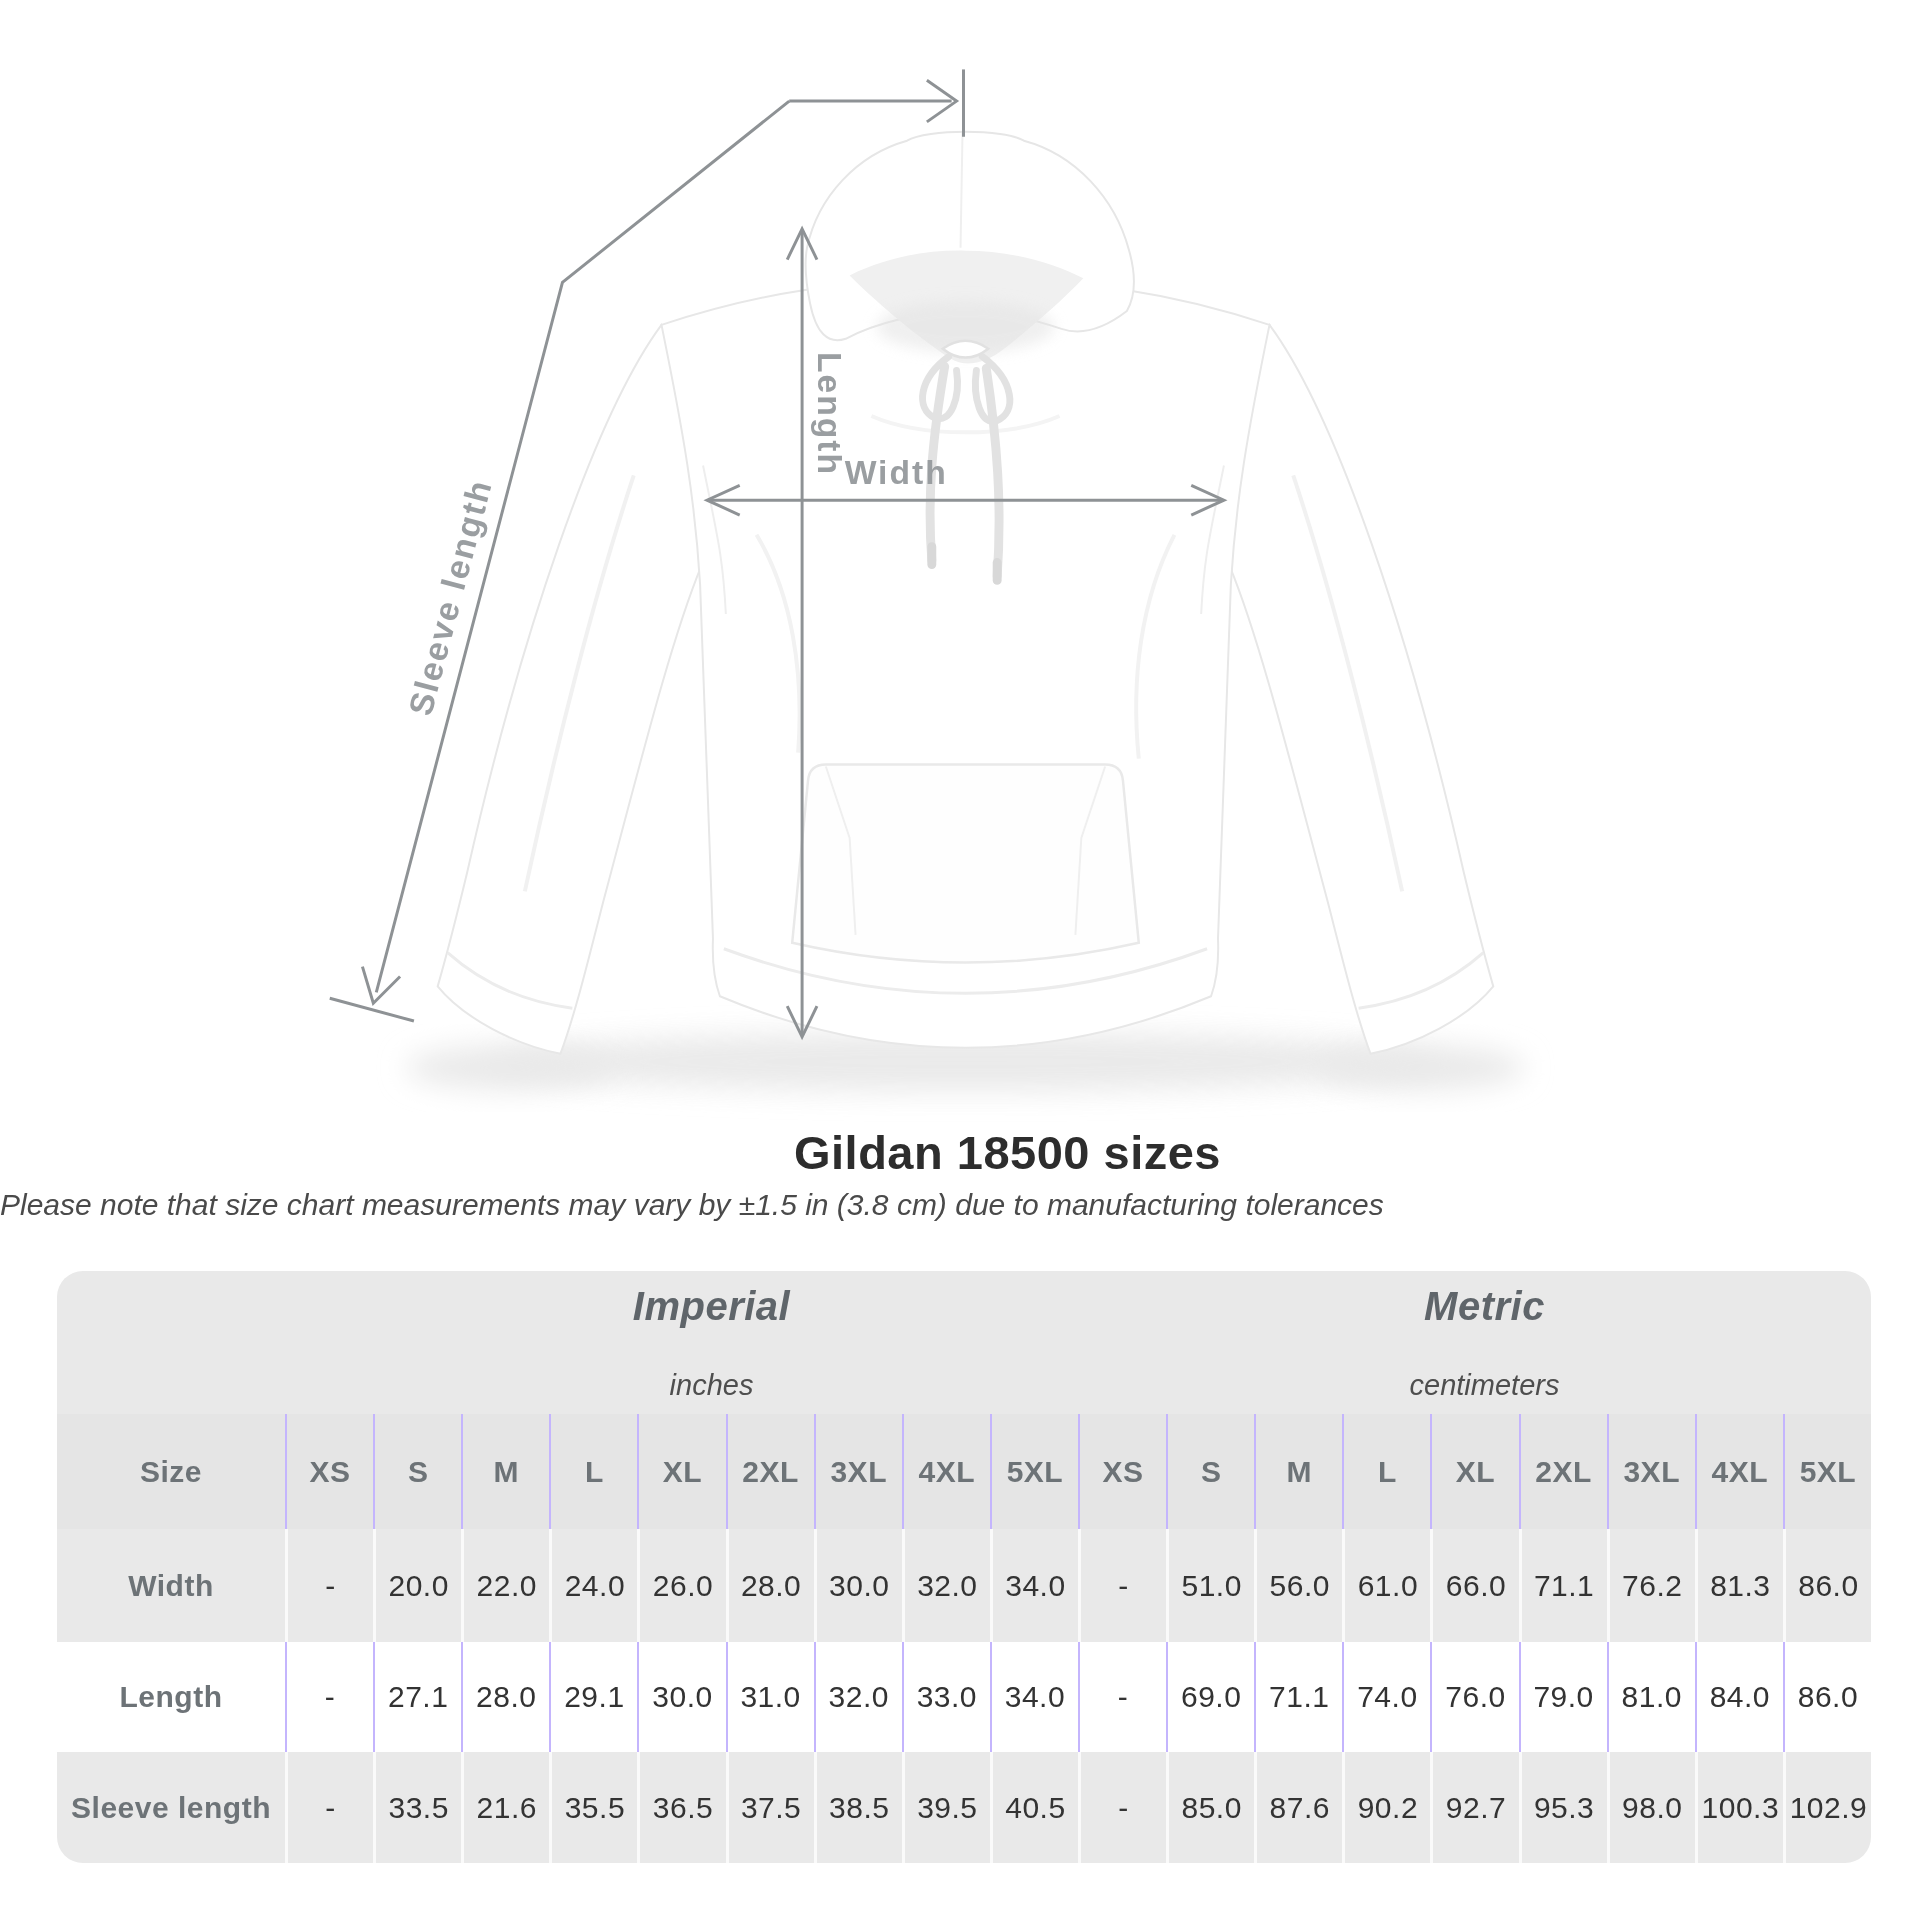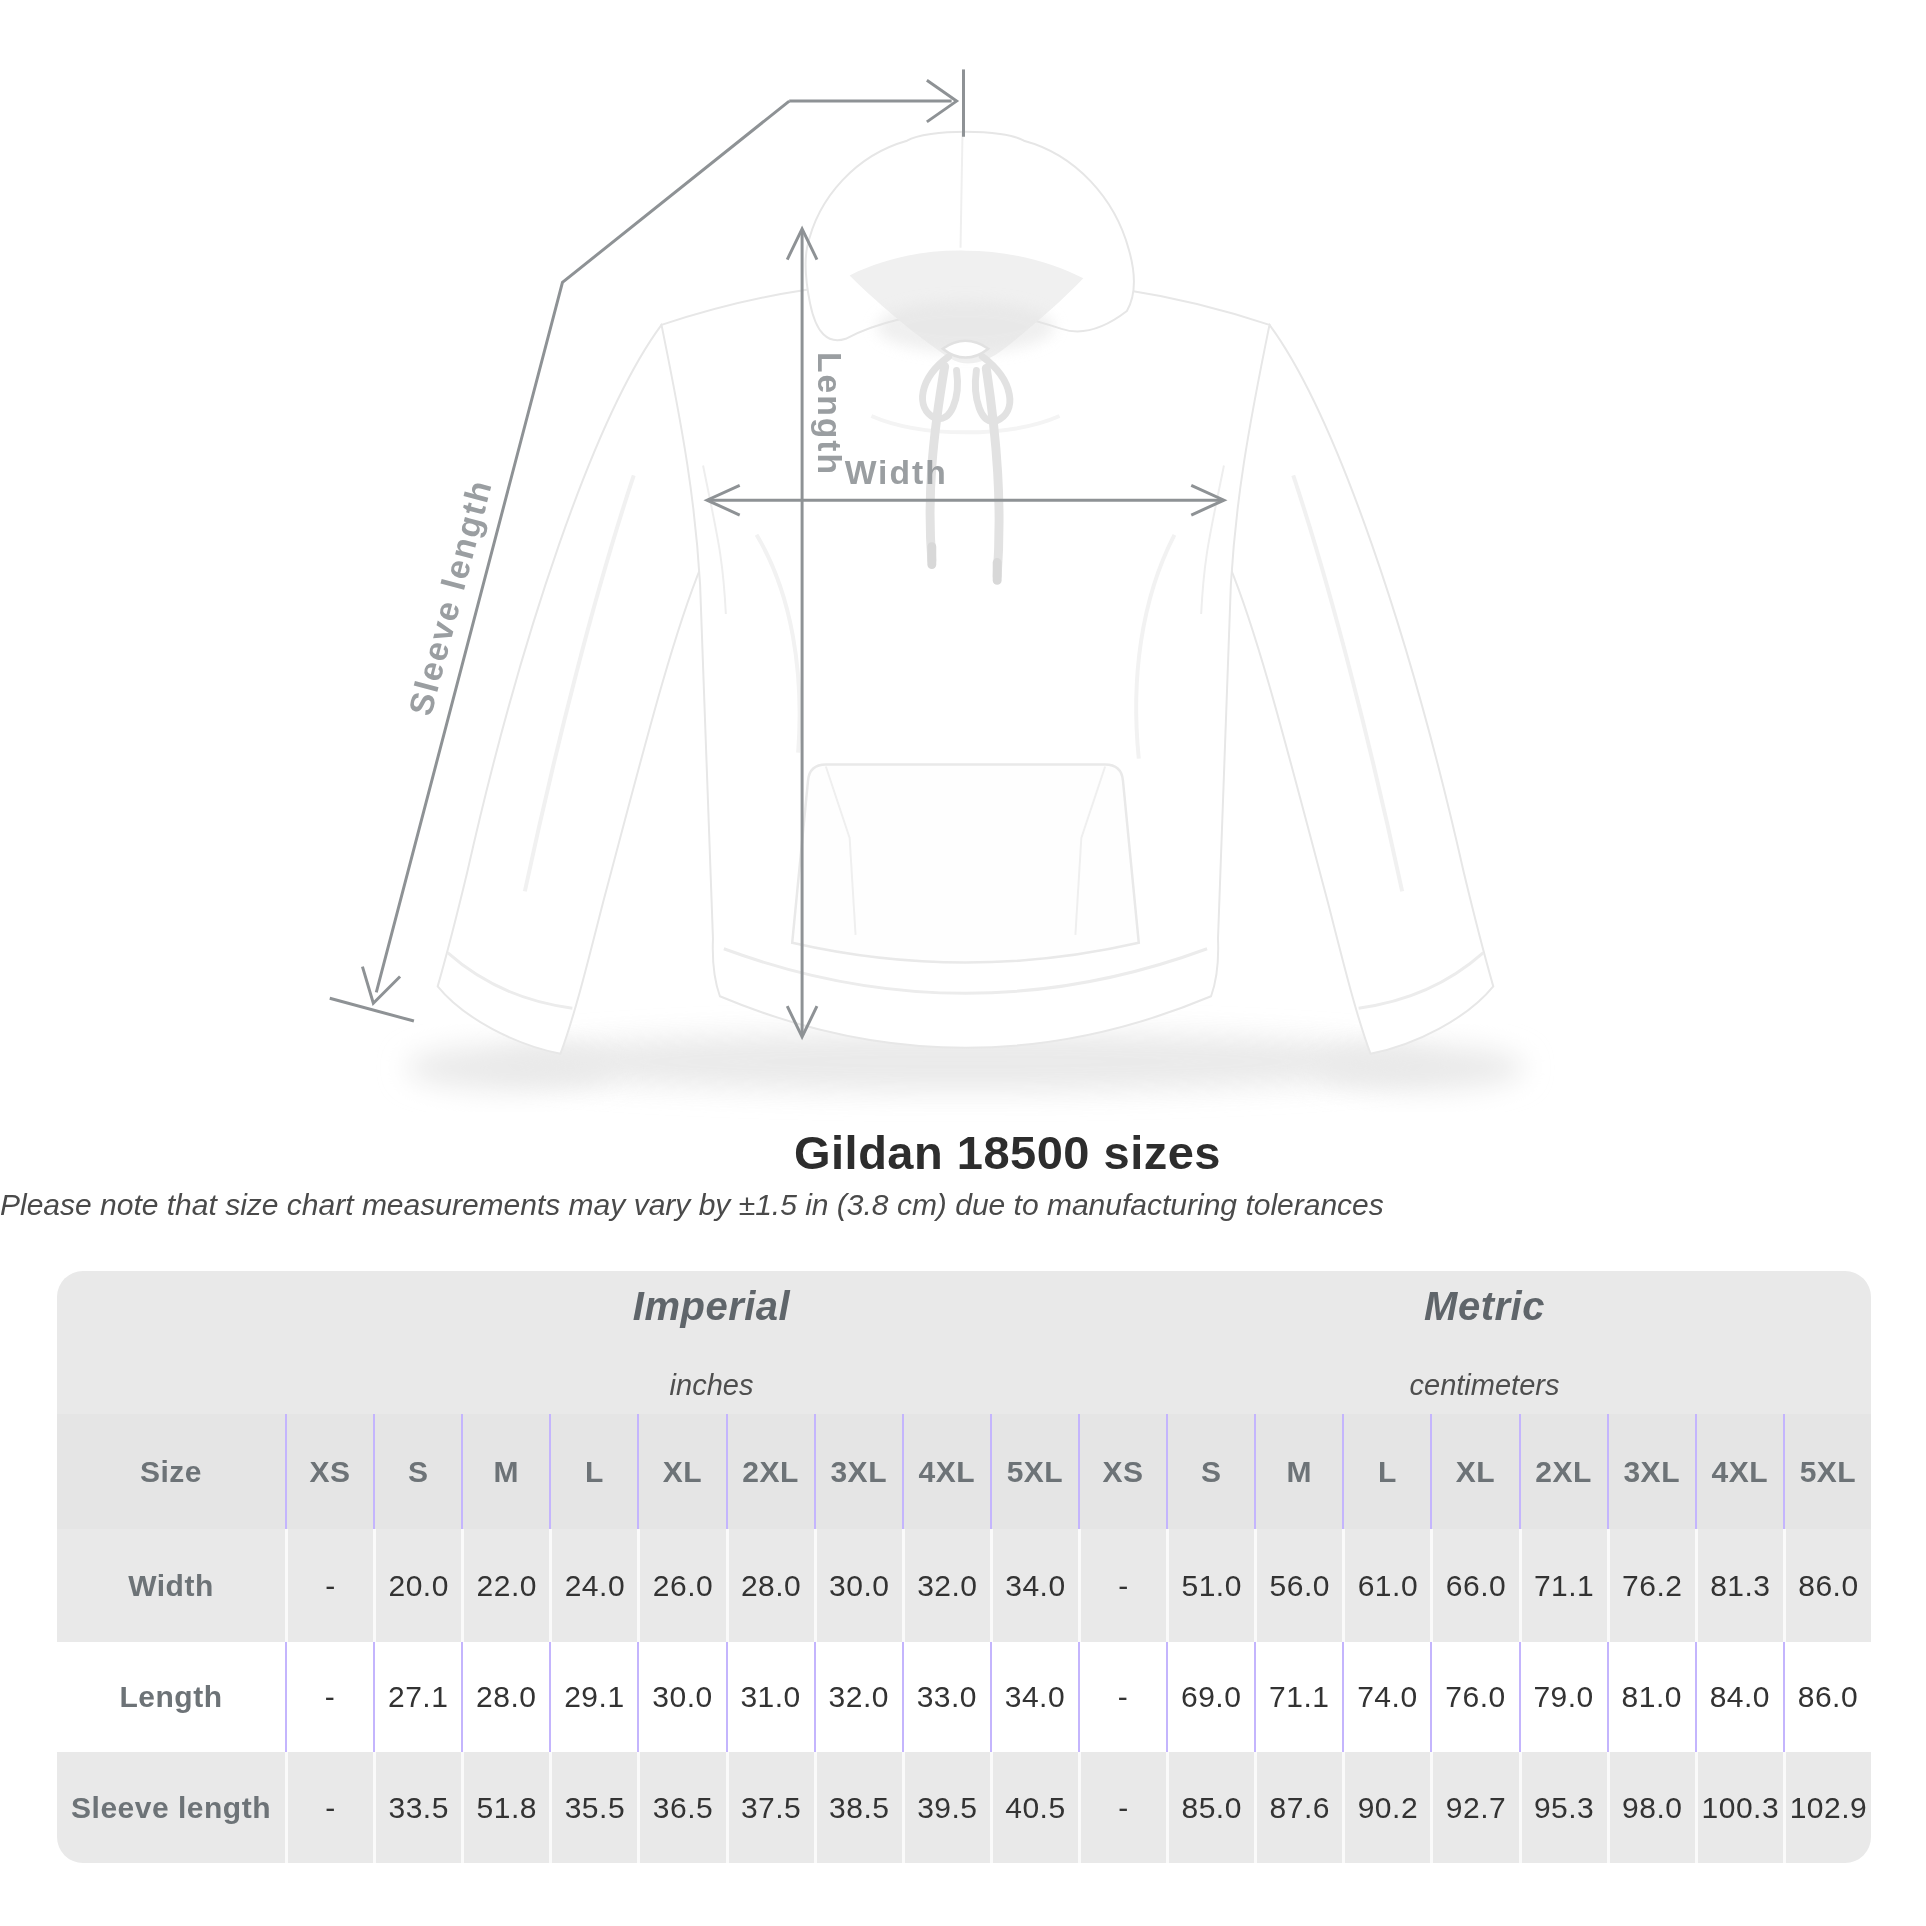--- a/index.html
+++ b/index.html
@@ -198,21 +198,21 @@
       <div class="cell num">79.0</div>
       <div class="cell num">81.0</div>
       <div class="cell num">84.0</div>
       <div class="cell num">86.0</div>
     </div>
 
     <div class="row r-d2 shade">
       <div class="cell hdr">Sleeve length</div>
       <div class="cell num">-</div>
       <div class="cell num">33.5</div>
-      <div class="cell num">51.8</div>
+      <div class="cell num">21.6</div>
       <div class="cell num">35.5</div>
       <div class="cell num">36.5</div>
       <div class="cell num">37.5</div>
       <div class="cell num">38.5</div>
       <div class="cell num">39.5</div>
       <div class="cell num">40.5</div>
       <div class="cell num">-</div>
       <div class="cell num">85.0</div>
       <div class="cell num">87.6</div>
       <div class="cell num">90.2</div>

